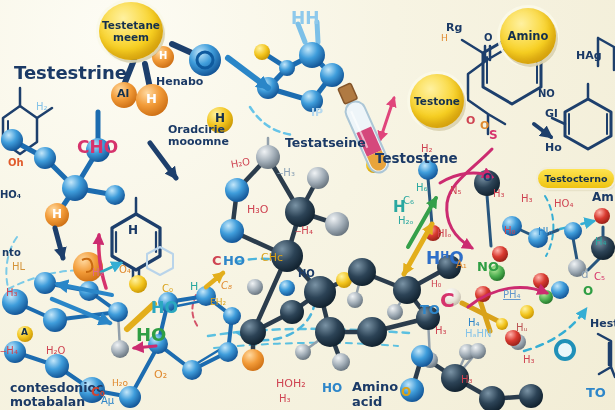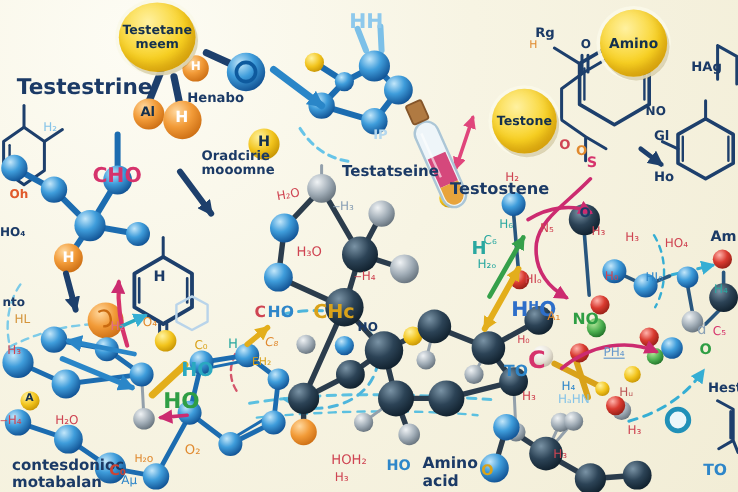--- a/index.html
+++ b/index.html
@@ -357,20 +357,23 @@
 <div class="badge" style="left:99px; top:2px; width:64px; height:58px; font-size:10.5px;">
   <span>Testetane</span>
   <span>meem</span>
 </div>
 <div class="badge" style="left:500px; top:8px; width:56px; height:56px; font-size:11.5px;">
   <span>Amino</span>
 </div>
 <div class="badge" style="left:410px; top:74px; width:54px; height:54px; font-size:10.5px;">
   <span>Testone</span>
 </div>
+<div class="pill" style="left:538px; top:169px; width:76px; height:19px; font-size:9.5px;">
+  <span>Testocterno</span>
+</div>
 
 <div class="lbl" style="left:14px; top:63px; font-size:18px;">Testestrine</div>
 <div class="lbl" style="left:156px; top:76px; font-size:11px;">Henabo</div>
 <div class="lbl" style="left:168px; top:124px; font-size:11px;">
   <div>Oradcirie</div>
   <div>mooomne</div>
 </div>
 <div class="lbl" style="left:285px; top:136px; font-size:12.5px;">Testatseine</div>
 <div class="lbl" style="left:375px; top:151px; font-size:13.5px;">Testostene</div>
 <div class="lbl" style="left:10px; top:381px; font-size:12.5px;">
@@ -412,21 +415,21 @@
       <span class="scr" style="left: 91px; top: 386px; color: rgb(204, 68, 51); font-size: 12px; font-weight: bold;">C₀</span>
       <span class="scr" style="left: 112px; top: 379px; color: rgb(224, 137, 46); font-size: 9px;">H₂o</span>
       <span class="scr" style="left: 101px; top: 396px; color: rgb(46, 134, 201); font-size: 10px;">Aμ</span>
       <span class="scr" style="left: 154px; top: 369px; color: rgb(224, 137, 46); font-size: 11px;">O₂</span>
       <span class="scr" style="left: 119px; top: 265px; color: rgb(224, 137, 46); font-size: 10px;">O₄</span>
       <span class="scr" style="left: 162px; top: 284px; color: rgb(217, 162, 26); font-size: 10px;">C₀</span>
       <span class="scr" style="left: 151px; top: 300px; color: rgb(42, 168, 192); font-size: 16px; font-weight: bold;">HO</span>
       <span class="scr" style="left: 136px; top: 326px; color: rgb(47, 158, 68); font-size: 18px; font-weight: bold;">HO</span>
       <span class="scr" style="left: 190px; top: 281px; color: rgb(42, 168, 160); font-size: 11px;">H</span>
       <span class="scr" style="left: 92px; top: 268px; color: rgb(224, 106, 138); font-size: 10px;">H₂</span>
-      <span class="scr" style="left: 261px; top: 252px; color: rgb(217, 162, 26); font-size: 16px; font-weight: bold;">CHc</span>
+      <span class="scr" style="left: 261px; top: 252px; color: rgb(217, 162, 26); font-size: 11px;">CHc</span>
       <span class="scr" style="left: 221px; top: 281px; color: rgb(224, 137, 46); font-size: 10px; font-style: italic;">C₈</span>
       <span class="scr" style="left: 210px; top: 298px; color: rgb(217, 162, 26); font-size: 9px;">EH₂</span>
       <span class="scr" style="left: 276px; top: 378px; color: rgb(207, 68, 82); font-size: 11px;">HOH₂</span>
       <span class="scr" style="left: 279px; top: 394px; color: rgb(207, 68, 82); font-size: 10px;">H₃</span>
       <span class="scr" style="left: 322px; top: 382px; color: rgb(46, 134, 201); font-size: 12px; font-weight: bold;">HO</span>
       <span class="scr" style="left: 401px; top: 386px; color: rgb(217, 162, 26); font-size: 12px; font-weight: bold;">O</span>
       <span class="scr" style="left: 298px; top: 269px; color: rgb(27, 58, 102); font-size: 10px; font-weight: bold;">HO</span>
       <span class="scr" style="left: 466px; top: 115px; color: rgb(207, 68, 82); font-size: 11px; font-weight: bold;">O</span>
       <span class="scr" style="left: 480px; top: 120px; color: rgb(224, 137, 46); font-size: 11px; font-weight: bold;">O</span>
       <span class="scr" style="left: 489px; top: 129px; color: rgb(214, 51, 108); font-size: 12px; font-weight: bold;">S</span>

